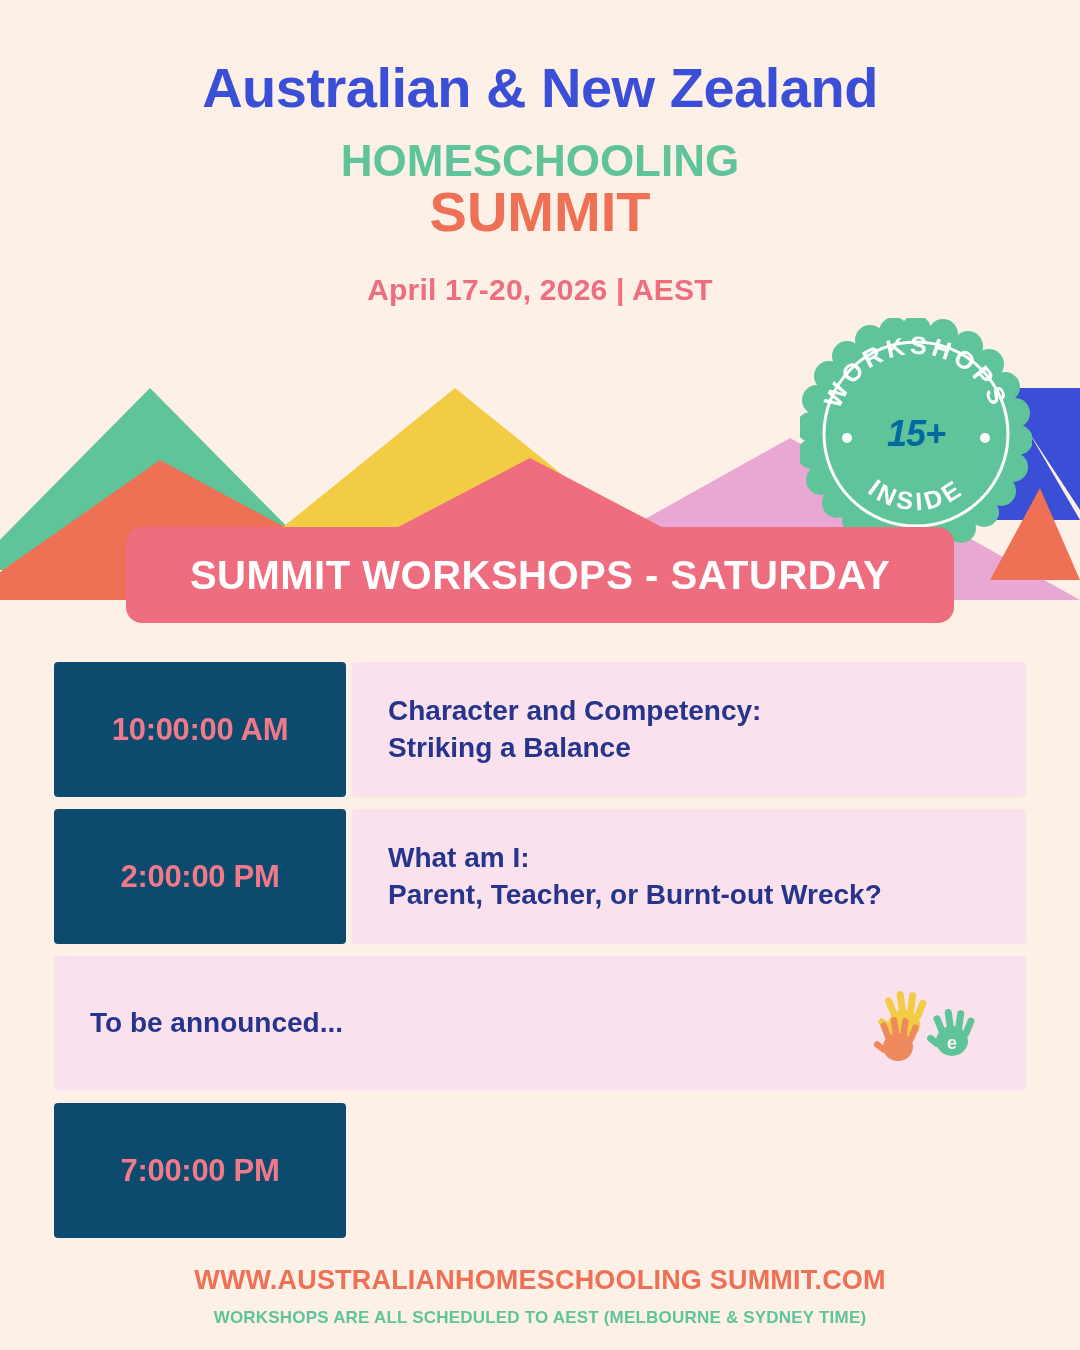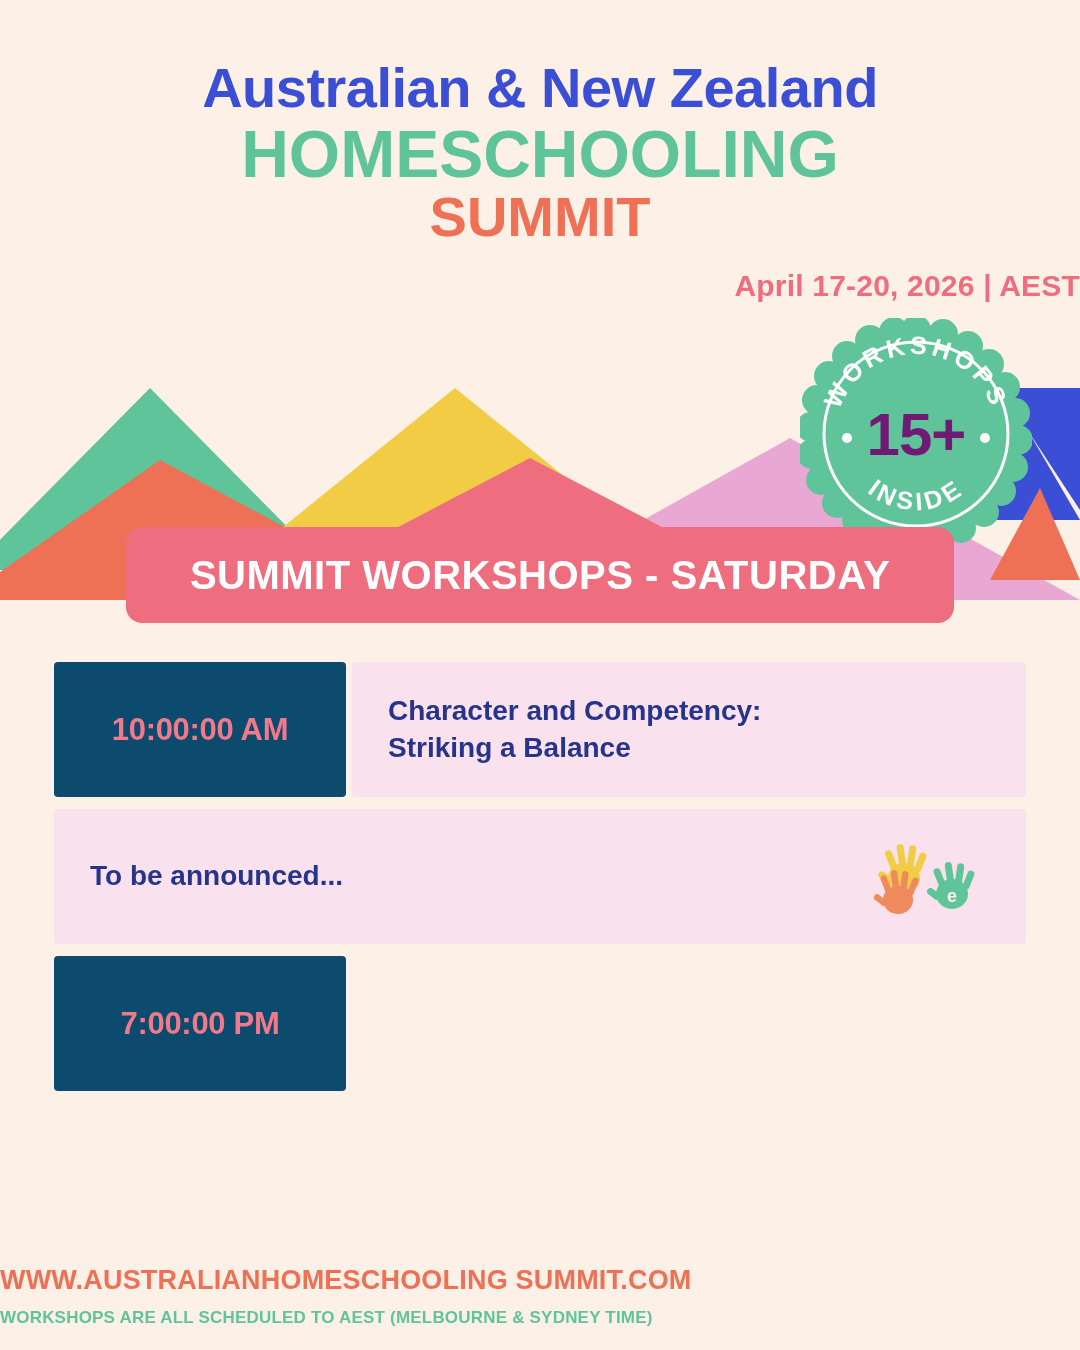--- a/index.html
+++ b/index.html
@@ -27,42 +27,41 @@
     z-index: 6;
   }
   .title-line1 {
     font-size: 56px;
     font-weight: bold;
     color: #3A4FD6;
     letter-spacing: -0.5px;
     line-height: 1.08;
   }
   .title-line2 {
-    font-size: 66px;
+    font-size: 44px;
     font-weight: bold;
     color: #5FC49A;
     letter-spacing: 0px;
     line-height: 1.05;
-    margin-top: 2px;
+    margin-top: 20px;
   }
   .title-line3 {
     font-size: 56px;
     font-weight: bold;
     color: #EE7055;
     letter-spacing: 0px;
     line-height: 1.05;
     margin-top: -2px;
   }
   .subtitle {
-    margin-top: 22px;
+    margin-top: 32px;
     font-size: 30px;
     font-weight: bold;
     color: #EE6D7E;
     letter-spacing: 0.2px;
-    text-align: right;
   }
 
   
   .mountains {
     position: absolute;
     top: 370px;
     left: 0;
     width: 1080px;
     height: 260px;
     z-index: 1;
@@ -76,24 +75,25 @@
     width: 232px;
     height: 232px;
     z-index: 7;
   }
   .badge svg { display: block; }
   .badge-number {
     position: absolute;
     top: 50%;
     left: 50%;
     transform: translate(-50%, -50%);
-    color: #701a75;
-    font-size: 60px;
+    color: #0369a1;
+    font-size: 36px;
     font-weight: bold;
     letter-spacing: -1px;
+    font-style: italic;
   }
 
   
   .banner {
     position: absolute;
     top: 527px;
     left: 126px;
     width: 828px;
     height: 96px;
     background: #EE6D7E;
@@ -163,21 +163,21 @@
     transform: translateY(-50%);
     width: 110px;
     height: 90px;
   }
 
   
   .footer {
     position: absolute;
     left: 0; right: 0;
     bottom: 22px;
-    text-align: left;
+    text-align: center;
     z-index: 6;
   }
   .footer-url {
     color: #EE7055;
     font-size: 27px;
     font-weight: bold;
     letter-spacing: 0.2px;
   }
   .footer-note {
     margin-top: 12px;
@@ -275,20 +275,29 @@
     <div class="row">
       <div class="time-cell">
         <span class="time-text">10:00:00 AM</span>
       </div>
       <div class="title-cell">
         <span class="title-text">Character and Competency:
 Striking a Balance</span>
       </div>
     </div>
 
+    <div class="row">
+      <div class="time-cell">
+        <span class="time-text">2:00:00 PM</span>
+      </div>
+      <div class="title-cell">
+        <span class="title-text">What am I:
+Parent, Teacher, or Burnt-out Wreck?</span>
+      </div>
+    </div>
 
     <div class="row">
       <div class="title-cell">
         <span class="title-text">To be announced...</span>
         <svg class="hands" viewBox="0 0 110 90">
 
           <g fill="#F3CC45" transform="translate(2,2)">
             <ellipse cx="28" cy="44" rx="16" ry="15"></ellipse>
             <rect x="12" y="16" width="7" height="22" rx="3.5" transform="rotate(-22 15 27)"></rect>
             <rect x="22" y="10" width="7" height="26" rx="3.5" transform="rotate(-8 25 23)"></rect>

